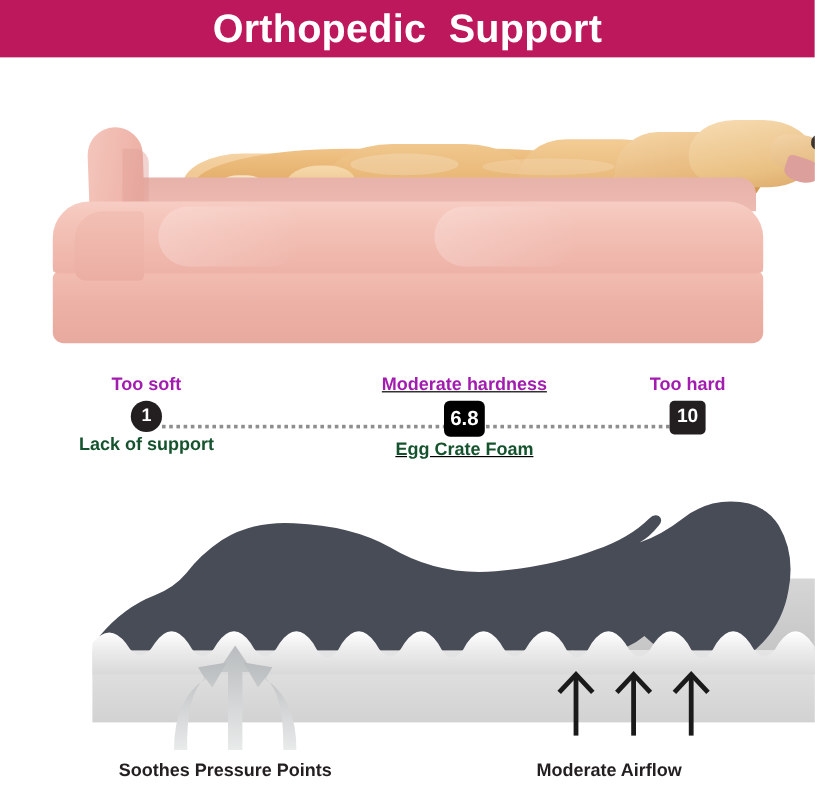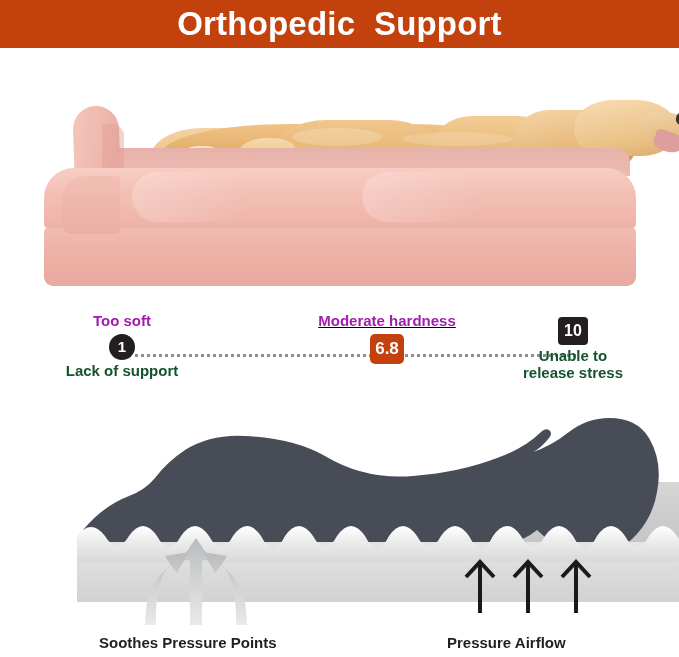--- a/index.html
+++ b/index.html
@@ -15,21 +15,21 @@
     font-family: "Liberation Sans", sans-serif;
     -webkit-font-smoothing: antialiased;
   }
 
   
   #header-banner {
     position: absolute;
     left: 0; top: 0;
     width: 679px;
     height: 48px;
-    background: #c2410c;
+    background: #be185d;
     display: flex;
     align-items: center;
     justify-content: center;
   }
   #header-title {
     color: #ffffff;
     font-size: 33px;
     font-weight: bold;
     letter-spacing: 0.2px;
     white-space: pre;
@@ -272,21 +272,21 @@
   }
   .badge-square-dark {
     width: 30px; height: 28px;
     border-radius: 4px;
     background: #231f20;
     font-size: 16px;
   }
   .badge-square-pink {
     width: 34px; height: 30px;
     border-radius: 5px;
-    background: #c2410c;
+    background: #000000;
     font-size: 17px;
   }
   .scale-bottom-label {
     font-size: 15px;
     font-weight: bold;
     color: #14532d;
     line-height: 1.12;
     white-space: pre-line;
   }
   #stop-soft  { left: 47px;  top: 8px; }
@@ -358,26 +358,26 @@
 
   <div class="scale-stop" id="stop-soft">
     <div class="scale-top-label">Too soft</div>
     <div class="scale-badge badge-round">1</div>
     <div class="scale-bottom-label">Lack of support</div>
   </div>
 
   <div class="scale-stop" id="stop-mid">
     <div class="scale-top-label">Moderate hardness</div>
     <div class="scale-badge badge-square-pink">6.8</div>
+    <div class="scale-bottom-label">Egg Crate Foam</div>
   </div>
 
   <div class="scale-stop" id="stop-hard">
+    <div class="scale-top-label">Too hard</div>
     <div class="scale-badge badge-square-dark">10</div>
-    <div class="scale-bottom-label">Unable to
-release stress</div>
   </div>
 </div>
 
 <div id="foam-diagram">
 
   <svg id="foam-svg" width="679" height="247" viewBox="0 0 679 247">
 
     <defs>
       <linearGradient id="foamGrad" x1="0" y1="0" x2="0" y2="1">
         <stop offset="0%" stop-color="#ffffff"></stop>
@@ -490,14 +490,14 @@
         <polyline points="489,167 503,152 517,167"></polyline>
       </g>
       <g>
         <line x1="551" y1="203" x2="551" y2="153"></line>
         <polyline points="537,167 551,152 565,167"></polyline>
       </g>
     </g>
   </svg>
 
   <div class="foam-caption" id="caption-pressure">Soothes Pressure Points</div>
-  <div class="foam-caption" id="caption-airflow">Pressure Airflow</div>
+  <div class="foam-caption" id="caption-airflow">Moderate Airflow</div>
 </div>
 
 </body></html>

